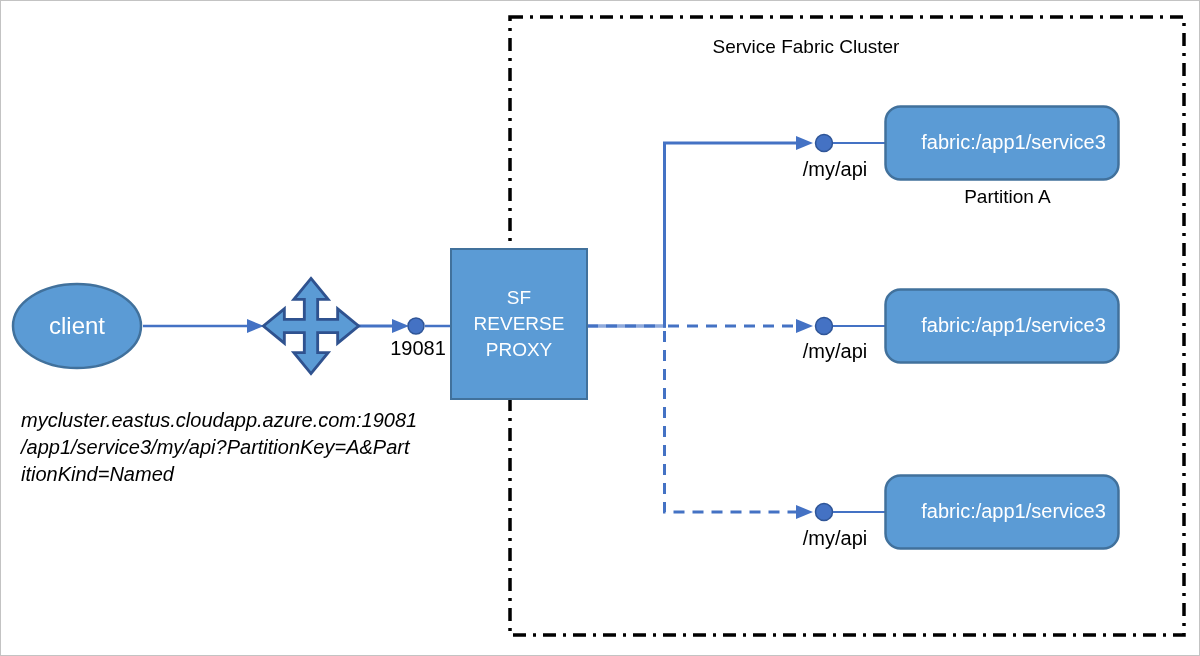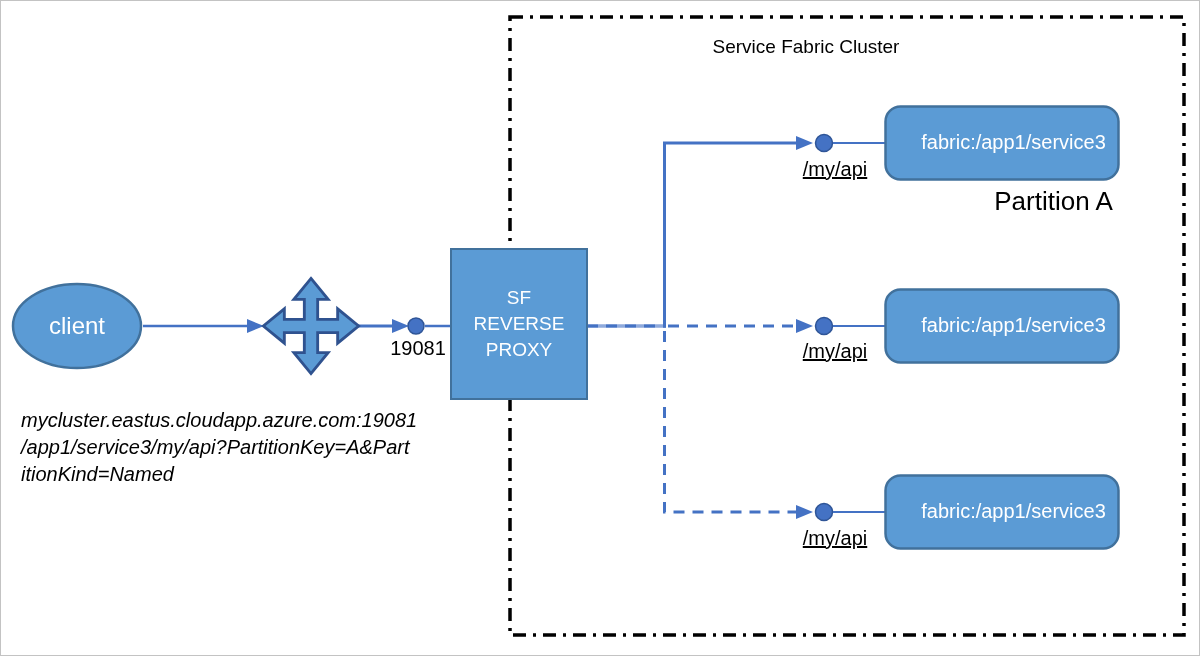--- a/index.html
+++ b/index.html
@@ -31,23 +31,23 @@
   }
   .on-shape { color: var(--text-light); }
   .flex-center { display:flex; align-items:center; justify-content:center; }
 
   .client-label   { left:12px;  top:283px; width:128px; height:84px; font-size:24px; }
   .port-label     { left:377px; top:336px; width:80px;  font-size:20px; }
   .proxy-label    { left:450px; top:248px; width:136px; height:150px; font-size:19px; line-height:26px; white-space:pre-line; }
   .cluster-title  { left:650px; top:35px;  width:310px; font-size:19px; }
   .fabric-label   { left:884px; width:233px; height:73px; font-size:20px;margin-left:12px; }
   .fabric-a { top:105px; }  .fabric-b { top:288px; }  .fabric-c { top:474px; }
-  .partition-name { left:936px; width:233px; font-size:26px; }
+  .partition-name { left:890px; width:233px; font-size:19px; }
   .pname-a { top:185px; }  .pname-b { top:368px; }  .pname-c { top:553px; }
-  .route-label    { left:770px; width:128px; font-size:20px;text-decoration:underline; }
+  .route-label    { left:770px; width:128px; font-size:20px; }
   .route-a { top:157px; }  .route-b { top:339px; }  .route-c { top:526px; }
   .url-text {
     left:20px; top:406px; width:470px;
     font-size:20px; line-height:27px;
     white-space:pre-line; text-align:left;font-style:italic;
   }
 </style>
 </head>
 <body>
 

